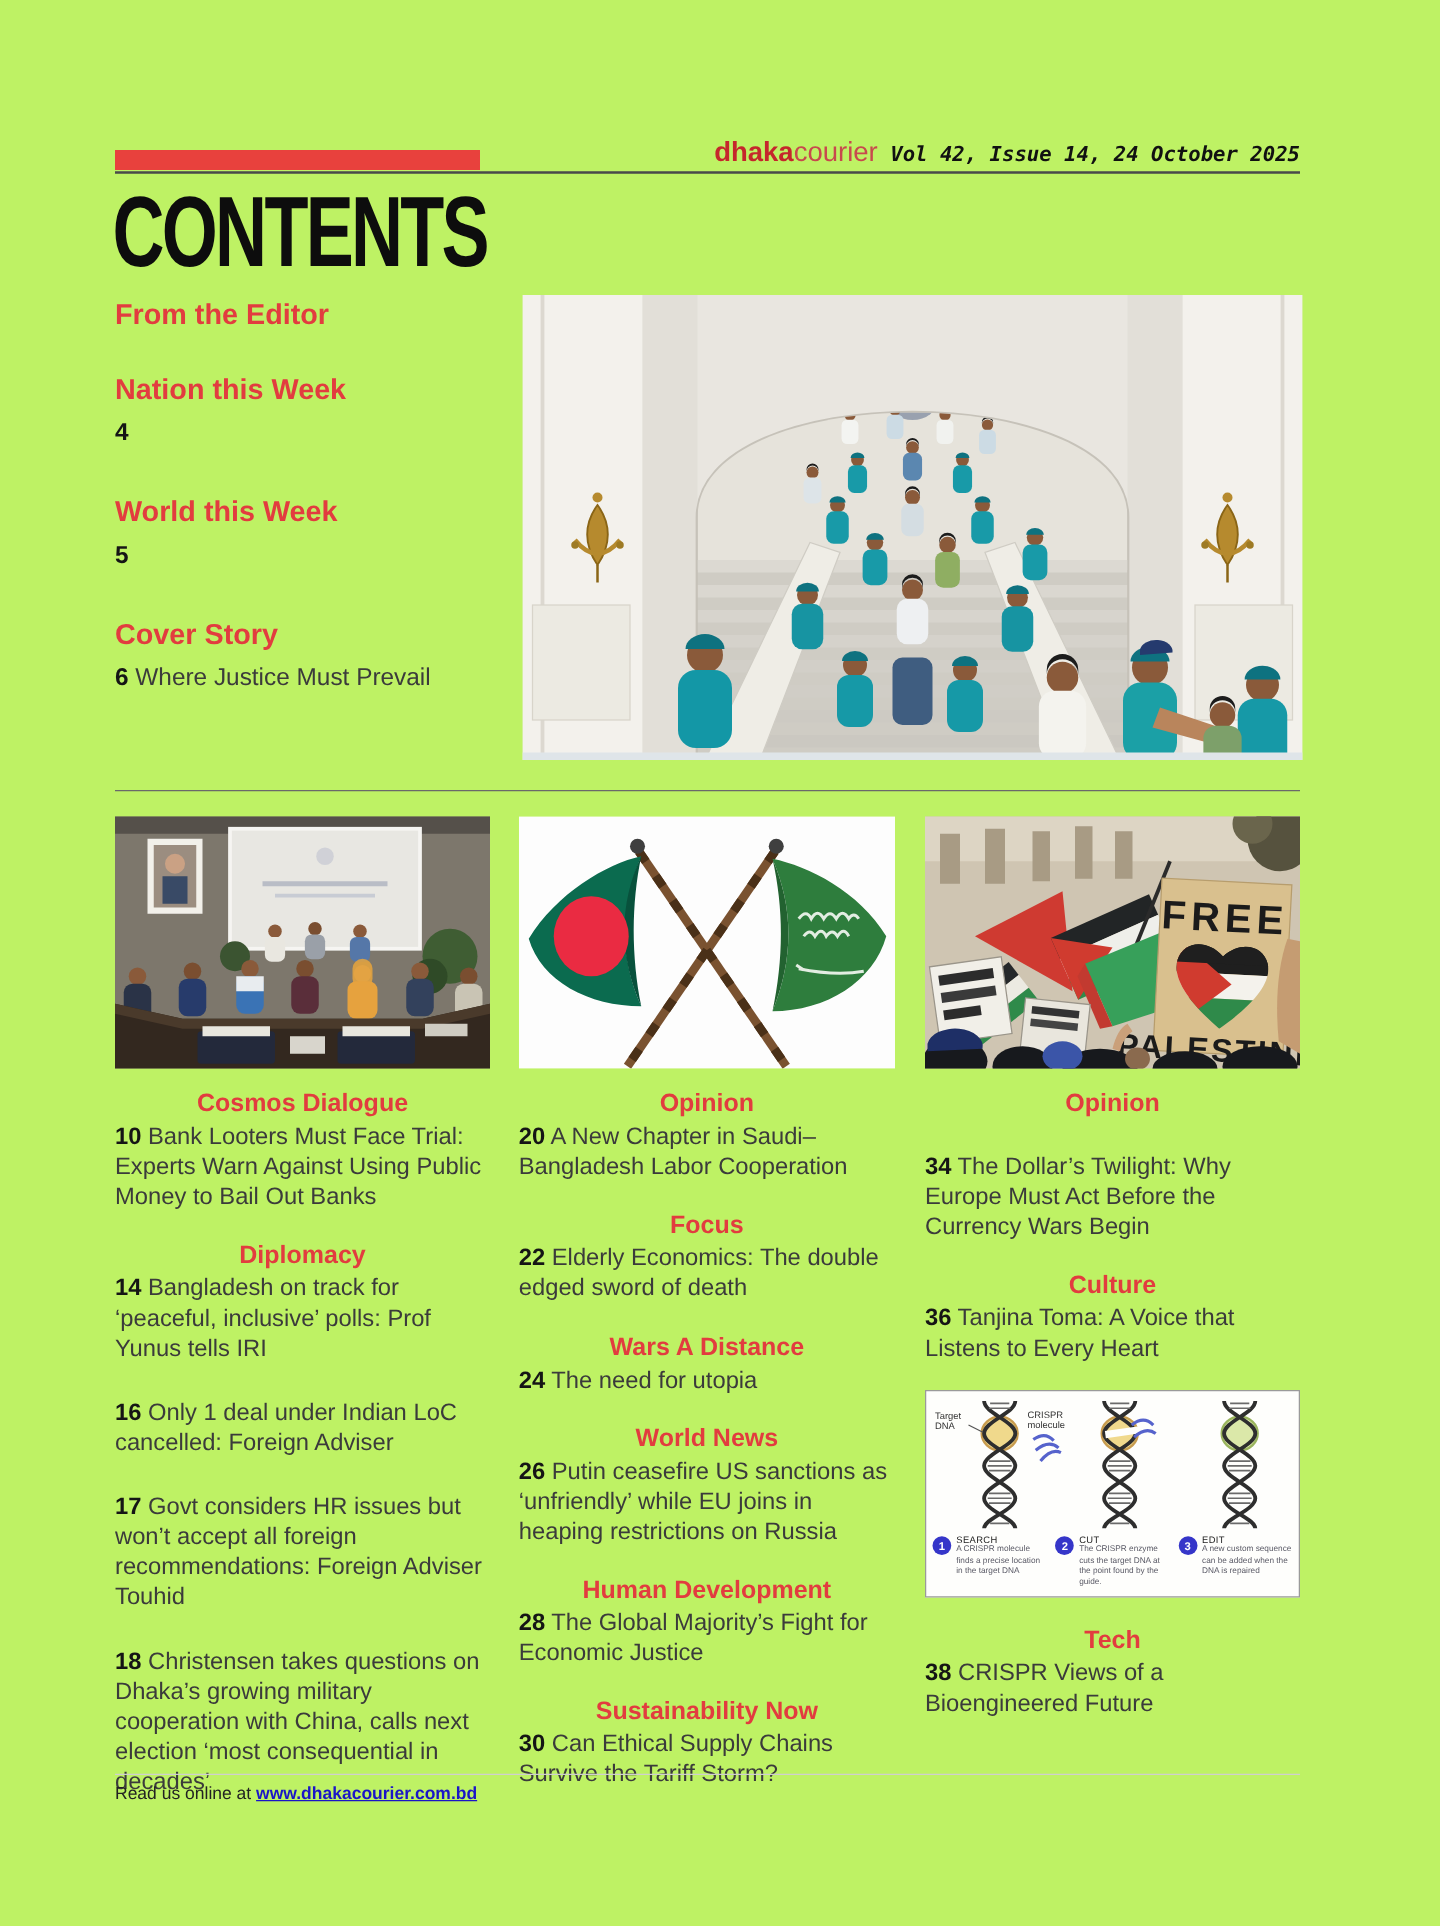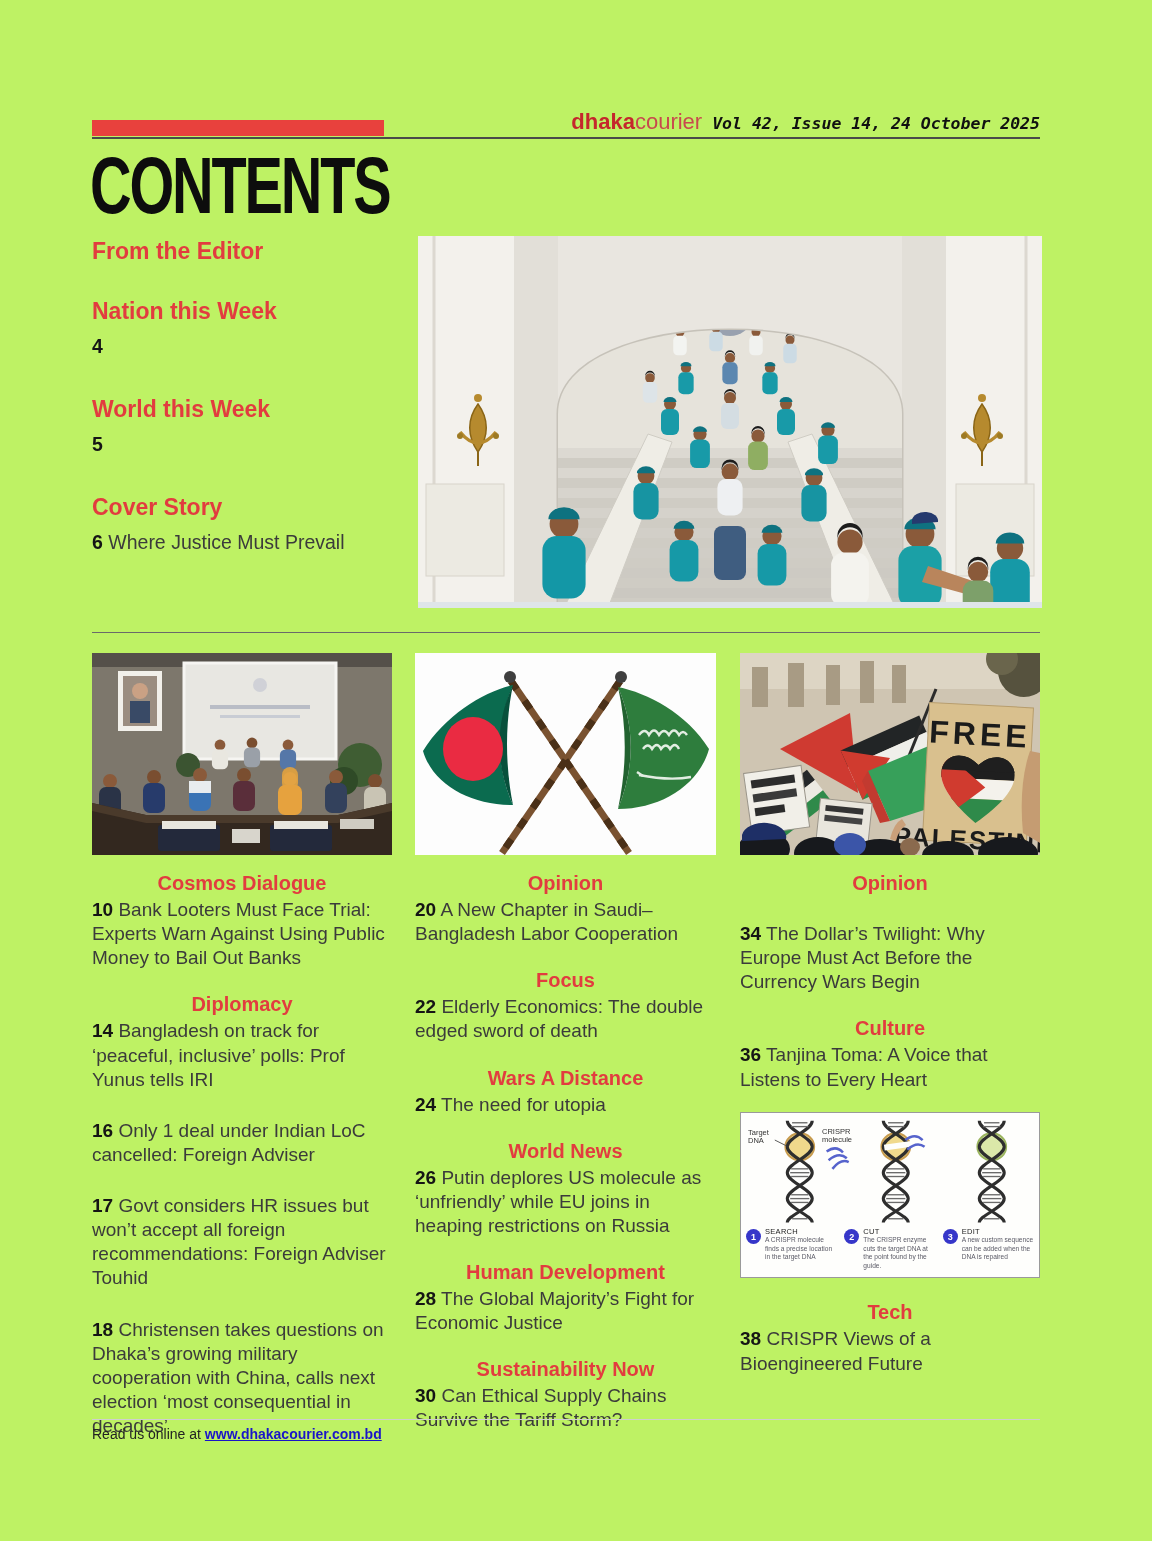--- a/index.html
+++ b/index.html
@@ -280,21 +280,21 @@
         </g>
       </svg>
     </div>
     <h3 class="sec">Opinion</h3>
     <p class="entry"><b>20</b> <span>A New Chapter in Saudi– Bangladesh Labor Cooperation</span></p>
     <h3 class="sec">Focus</h3>
     <p class="entry"><b>22</b> <span>Elderly Economics: The double edged sword of death</span></p>
     <h3 class="sec">Wars A Distance</h3>
     <p class="entry"><b>24</b> <span>The need for utopia</span></p>
     <h3 class="sec">World News</h3>
-    <p class="entry"><b>26</b> <span>Putin deplores US molecule as ‘unfriendly’ while EU joins in heaping restrictions on Russia</span></p>
+    <p class="entry"><b>26</b> <span>Putin ceasefire US sanctions as ‘unfriendly’ while EU joins in heaping restrictions on Russia</span></p>
     <h3 class="sec">Human Development</h3>
     <p class="entry"><b>28</b> <span>The Global Majority’s Fight for Economic Justice</span></p>
     <h3 class="sec">Sustainability Now</h3>
     <p class="entry"><b>30</b> <span>Can Ethical Supply Chains Survive the Tariff Storm?</span></p>
   </div>
 
   <div class="column col-3">
     <div class="col-photo">
       <svg viewBox="0 0 300 202" width="300" height="202">
         <rect width="300" height="202" fill="#cfc5b2"></rect>

